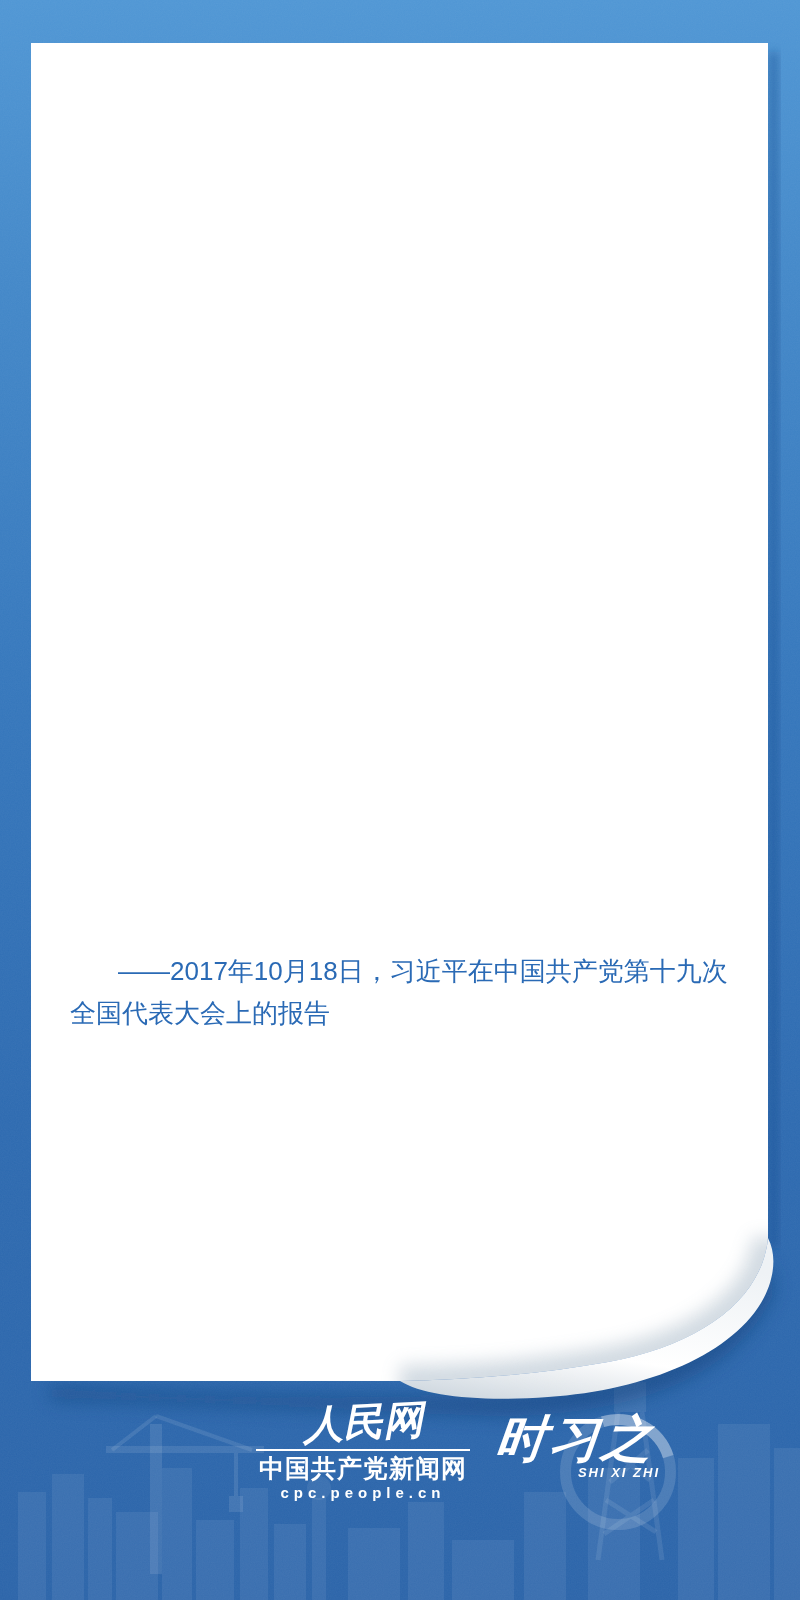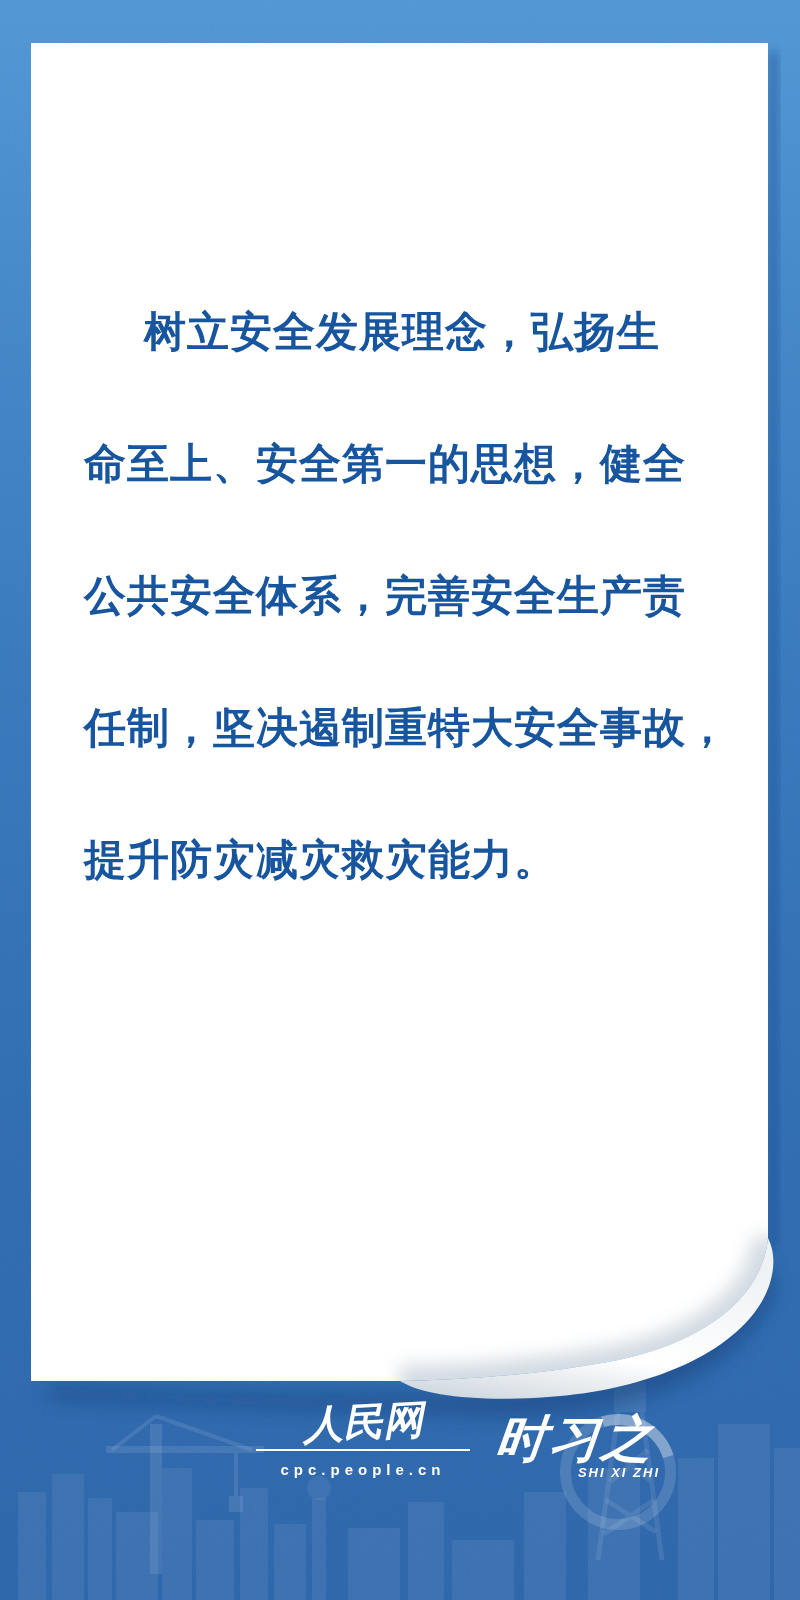--- a/index.html
+++ b/index.html
@@ -24,21 +24,21 @@
   .footer-left{
     position:absolute;left:256px;top:1398px;width:214px;z-index:6;
     color:#ffffff;text-align:center;
   }
   .masthead{
     font-family:"DejaVu Serif",serif;font-style:italic;font-weight:bold;
     font-size:40px;line-height:48px;transform:rotate(-3deg);
   }
   .masthead-rule{height:2px;background:#ffffff;margin:3px 0 3px 0;}
   .site-name{font-size:25px;font-weight:bold;letter-spacing:1px;line-height:28px;white-space:nowrap;}
-  .site-url{font-size:15px;font-weight:bold;letter-spacing:5px;line-height:18px;margin-top:10px;text-align:center;}
+  .site-url{font-size:15px;font-weight:bold;letter-spacing:5px;line-height:18px;margin-top:2px;text-align:center;}
   .logo-ring{
     position:absolute;left:560px;top:1414px;width:116px;height:116px;z-index:4;
     border:11px solid rgba(255,255,255,0.14);border-radius:50%;box-sizing:border-box;
   }
   .logo-ring-hi{
     position:absolute;left:560px;top:1414px;width:116px;height:116px;z-index:4;
     border:11px solid transparent;border-top-color:rgba(255,255,255,0.30);
     border-radius:50%;box-sizing:border-box;transform:rotate(28deg);
   }
   .footer-right{
@@ -122,35 +122,33 @@
 
     <path d="M31,43 H768 V1238 C762,1300 700,1345 608,1362 C540,1374 468,1380 400,1381 L31,1381 Z" fill="#ffffff"></path>
 
     <path d="M768,1238 C762,1300 700,1345 608,1362 C540,1374 468,1380 400,1381" stroke="#8aa0b4" stroke-width="30" fill="none" opacity="0.40" filter="url(#blur9)" clip-path="url(#paperClip)"></path>
 
     <path d="M400,1381 C468,1380 540,1374 608,1362 C700,1345 762,1300 768,1238 C775,1252 775,1268 769,1286 C747,1348 654,1390 548,1397 C480,1402 424,1396 400,1381 Z" fill="url(#rollGrad)"></path>
 
     <rect x="0" y="0" width="800" height="1600" filter="url(#noiseF)"></rect>
   </svg>
 
-  <div class="quote" id="quote-box" style="color: rgb(23, 86, 159);">
-    <div class="ln indent">树立安全发展理念，弘扬生</div>
-    <div class="ln">命至上、安全第一的思想，健全</div>
-    <div class="ln">公共安全体系，完善安全生产责</div>
-    <div class="ln">任制，坚决遏制重特大安全事故，</div>
-    <div class="ln">提升防灾减灾救灾能力。</div>
+
+  <div class="attr" id="attr-box" style="color: rgb(42, 106, 181);">
+    <div class="ln1">——2017年10月18日，习近平在中国共产党第十九次</div>
+    <div class="ln2">全国代表大会上的报告</div>
   </div>
-
 
   <div class="logo-ring"></div>
   <div class="logo-ring-hi"></div>
 
   <div class="footer-left">
     <div class="masthead">人民网</div>
     <div class="masthead-rule"></div>
+    <div class="site-name">中国共产党新闻网</div>
     <div class="site-url">cpc.people.cn</div>
   </div>
 
   <div class="footer-right">
     <div class="column-logo">时习之</div>
     <div class="column-sub">SHI XI ZHI</div>
   </div>
 
 </div>
 

